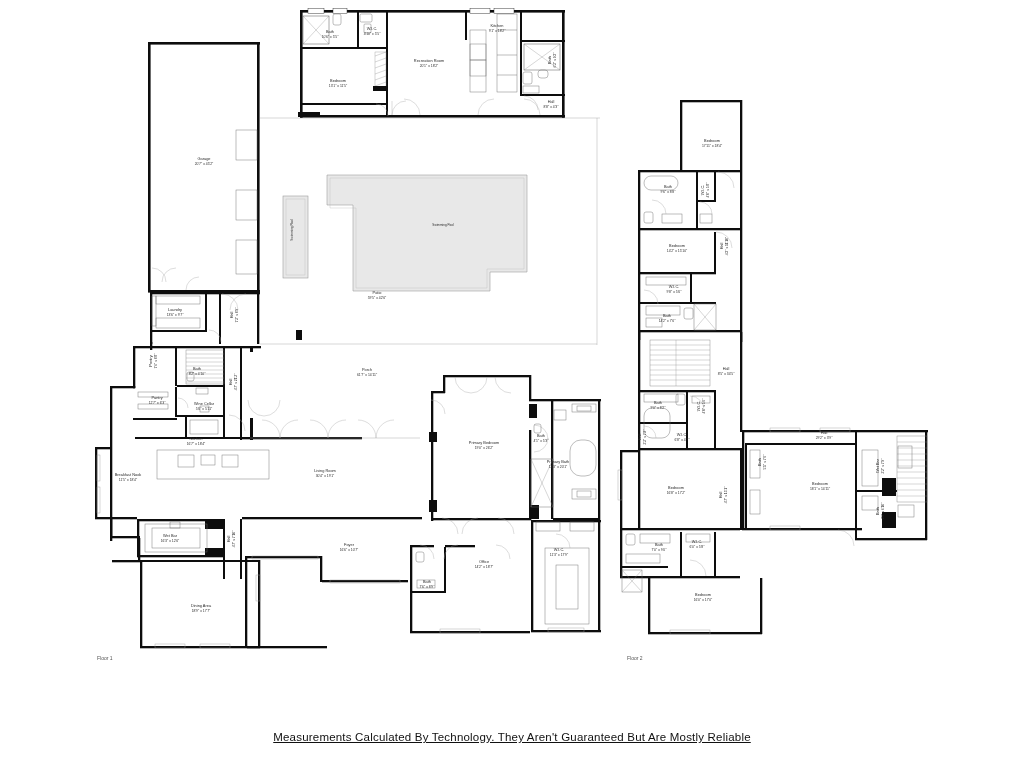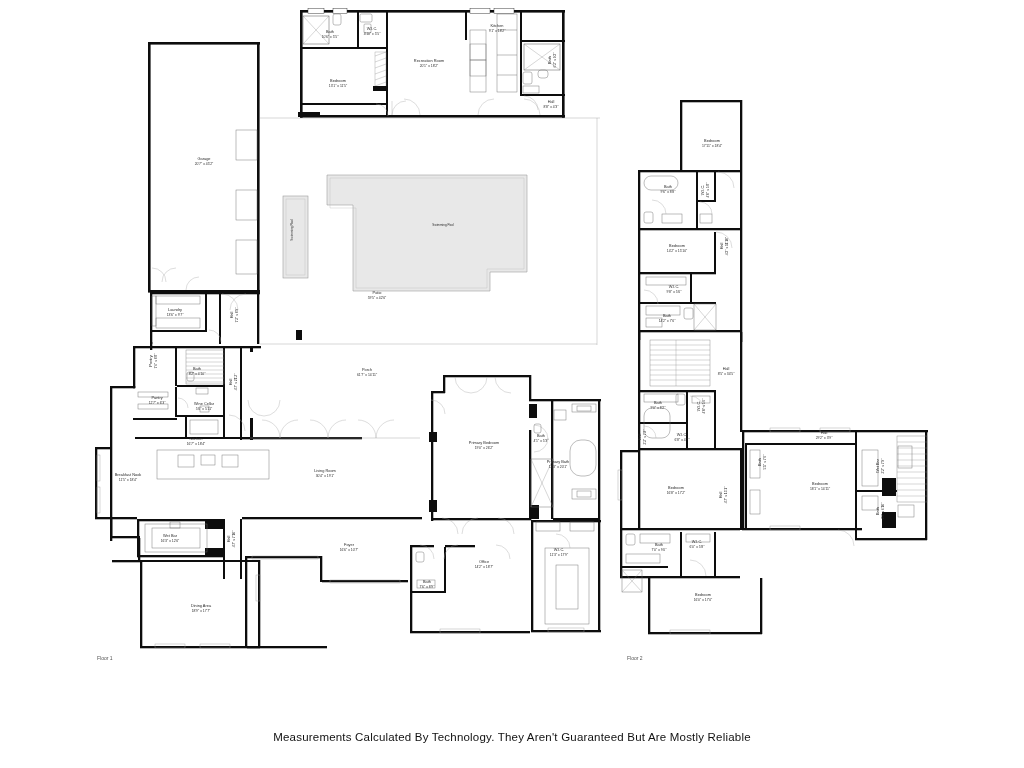--- a/index.html
+++ b/index.html
@@ -1,20 +1,20 @@
 <!DOCTYPE html>
 <html><head>
 <meta charset="utf-8">
 <style>
   html,body{margin:0;padding:0;background:#ffffff;}
   body{width:1024px;height:768px;position:relative;overflow:hidden;
        font-family:"Liberation Sans","DejaVu Sans",sans-serif;color:#1a1a1a;}
   #plan{position:absolute;left:0;top:0;width:1024px;height:768px;}
   .caption{position:absolute;left:0;top:731px;width:1024px;text-align:center;
-           font-size:11.5px;color:#111;letter-spacing:.2px;}
+           font-size:11.5px;color:#111;letter-spacing:.2px;text-decoration:underline;}
   .floorlabel{position:absolute;font-size:5px;color:#555;}
   #fl1{left:97px;top:655px;}
   #fl2{left:627px;top:655px;}
   svg text{font-family:"Liberation Sans","DejaVu Sans",sans-serif;fill:#2b2b2b;}
   .rn{font-size:3.9px;text-anchor:middle;}
   .rd{font-size:3.4px;text-anchor:middle;}
   .tiny{font-size:3.1px;text-anchor:middle;}
   .wall{fill:#0d0d0d;}
   .lt{fill:none;stroke:#9a9a9a;stroke-width:.4;}
   .fx{fill:none;stroke:#6d6d6d;stroke-width:.45;}

